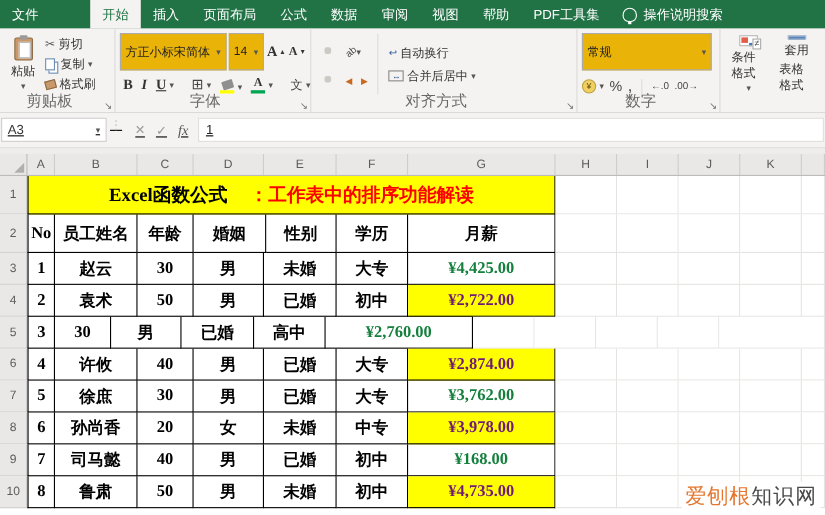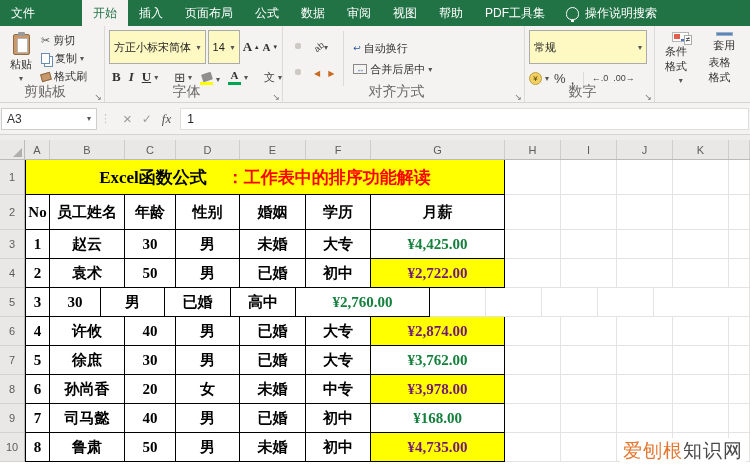--- a/index.html
+++ b/index.html
@@ -25,21 +25,21 @@
   .sep { width:1px; background:#ddDBD9; margin:1px 3px; }
 
   
   .clip { width:17px; height:21px; background:#c9996b; border:1px solid #8d6c46; border-radius:2px; position:relative; }
   .clip:before { content:""; position:absolute; top:-3px; left:4px; width:7px; height:4px; background:#9a9a9a; border-radius:1px; }
   .clip:after { content:""; position:absolute; top:3px; left:3px; width:9px; height:13px; background:#fff; border:1px solid #b5b5b5; }
   .copyico { width:9px; height:11px; border:1px solid #6a8db3; background:#fff; box-shadow:3px 3px 0 -1px #fff, 3px 3px 0 0 #6a8db3; margin-right:2px; }
   .fpico { width:10px; height:8px; background:#c9996b; border:1px solid #8d6c46; transform:rotate(-15deg); }
 
   
-  .selectbox { display:flex; align-items:center; justify-content:space-between; background:#fef9c3; border:1px solid #ababab; height:20px; padding:16px 4px; font-size:11px; color:#222; cursor:pointer; }
+  .selectbox { display:flex; align-items:center; justify-content:space-between; background:#eab308; border:1px solid #ababab; height:20px; padding:16px 4px; font-size:11px; color:#222; cursor:pointer; }
   .fontrow2 { display:flex; align-items:flex-end; gap:2px; margin-top:4px; }
   .fmt { font-family:"Liberation Serif","DejaVu Serif",serif; font-weight:bold; font-size:13px; color:#333; }
   .colorbar { display:flex; flex-direction:column; align-items:center; line-height:1; }
   .colorbar .bar { width:13px; height:3px; margin-top:1px; }
   .bucket { width:10px; height:8px; background:#8f8f8f; transform:rotate(-18deg); border-radius:1px; }
 
   
   .ico3 { width:13px; height:9px; background:repeating-linear-gradient(to bottom,#565656 0 1px,transparent 1px 4px); }
   .alIcons { display:flex; flex-direction:column; justify-content:center; gap:6px; }
   .alrow { display:flex; gap:2px; align-items:center; }
@@ -58,21 +58,21 @@
   .cfico { width:17px; height:14px; border:1px solid #b5b5b5; background:
       linear-gradient(#e45d4a,#e45d4a) 1px 1px/6px 5px no-repeat,
       linear-gradient(#4a76c9,#4a76c9) 8px 6px/6px 5px no-repeat, #fff; position:relative; }
   .cfico:after { content:"≠"; position:absolute; right:-4px; bottom:-4px; font-size:8px; background:#fff; border:1px solid #aaa; line-height:1; padding:0 1px; color:#333; }
   .ftico { width:17px; height:14px; border:1px solid #9bb0c9; background:
       linear-gradient(#5b85b8,#5b85b8) 0 0/100% 4px no-repeat,
       repeating-linear-gradient(to bottom,transparent 0 4px,#c4cfdd 4px 5px),
       repeating-linear-gradient(to right,transparent 0 5px,#c4cfdd 5px 6px), #fff; }
 
   
-  .fbar { height:32px; background:#f4f3f1; display:flex; align-items:center; padding:4px 1px; border-bottom:1px solid #d6d4d2; }
+  .fbar { height:32px; background:#f4f3f1; display:flex; padding:4px 1px; border-bottom:1px solid #d6d4d2;text-decoration:underline; }
   .namebox { width:96px; height:22px; background:#fff; border:1px solid #d0cecd; display:flex; align-items:center; justify-content:space-between; padding:0 5px; font-size:12px; color:#333; cursor:pointer; }
   .fbtns { display:flex; align-items:center; gap:10px; padding:0 9px; color:#9a9a9a; font-size:12px; }
   .fx { font-family:"Liberation Serif","DejaVu Serif",serif; font-style:italic; color:#555; font-size:13px; cursor:pointer; }
   .finput { flex:1; height:22px; background:#fff; border:1px solid #e0dedd; display:flex; align-items:center; padding:0 6px; font-size:12px; color:#222; cursor:text; }
   .vdots { color:#c0bebc; padding:0 3px; font-size:11px; }
   .gap { height:5px; background:#efedec; }
 
   
   .grid { background:#fff; }
   .colheads { display:flex; height:20px; background:#e9e8e7; border-bottom:1px solid #bdbbba; font-size:11px; color:#5c5c5c; }
@@ -326,22 +326,22 @@
         <div class="cell cJ empty"></div>
         <div class="cell cK empty"></div>
         <div class="cell cL empty"></div>
     </div>
 
     <div class="grow h35">
       <div class="rowhead">2</div>
       <div class="cell cA tbl first">No</div>
       <div class="cell cB tbl">员工姓名</div>
       <div class="cell cC tbl">年龄</div>
+      <div class="cell cE tbl">婚姻</div>
       <div class="cell cD tbl">性别</div>
-      <div class="cell cE tbl">婚姻</div>
       <div class="cell cF tbl">学历</div>
       <div class="cell cG tbl">月薪</div>
       <div class="cell cH empty"></div>
         <div class="cell cI empty"></div>
         <div class="cell cJ empty"></div>
         <div class="cell cK empty"></div>
         <div class="cell cL empty"></div>
     </div>
 
     <div class="grow h29">

